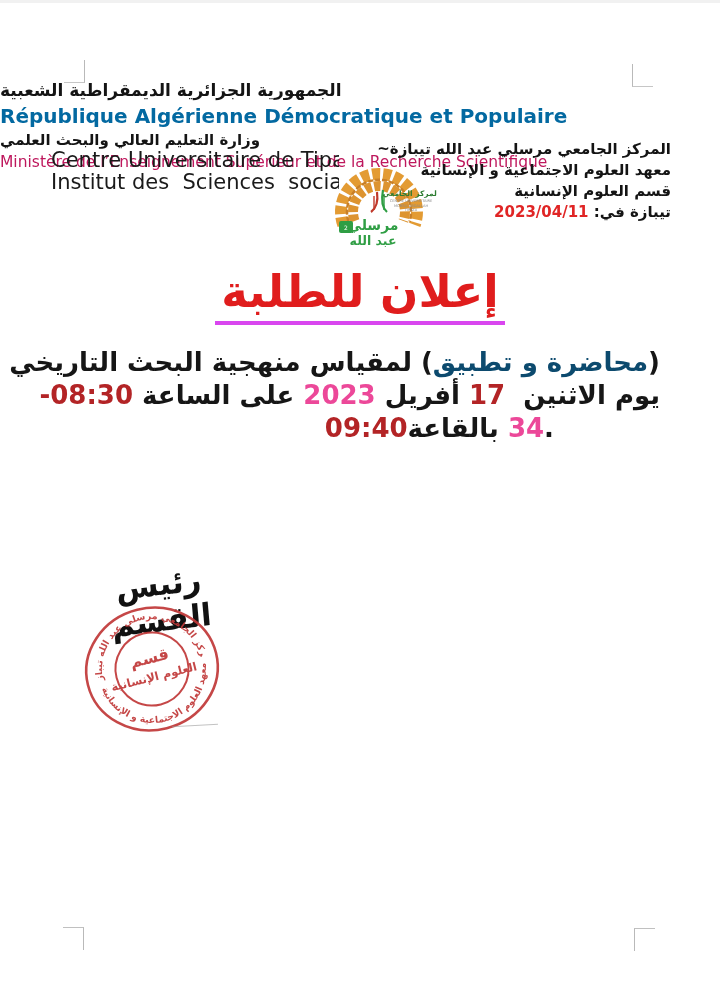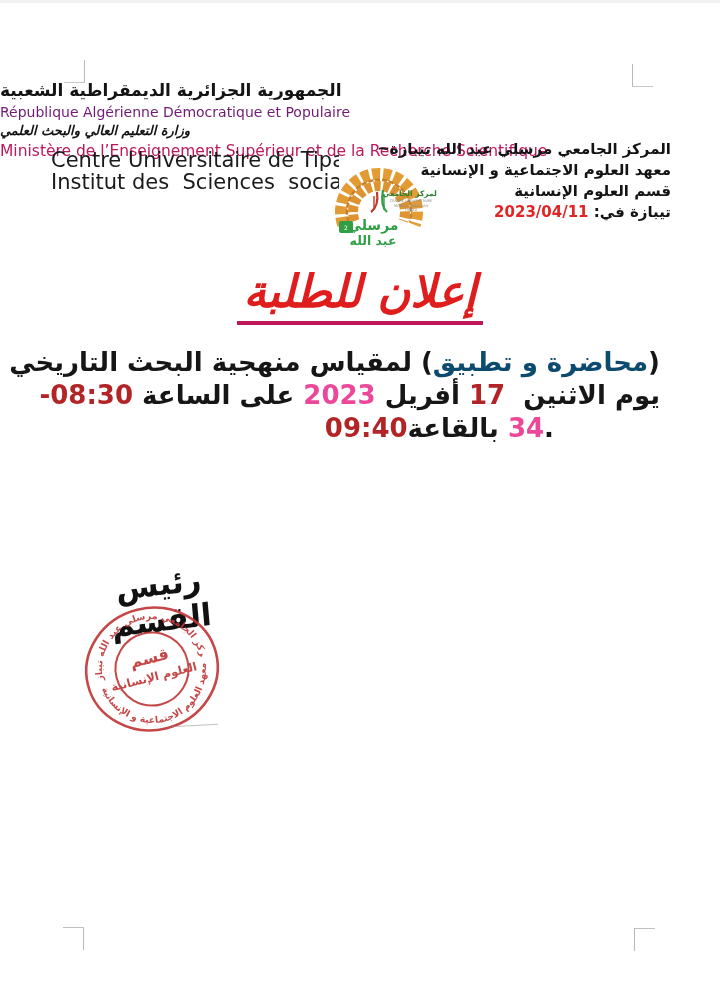--- a/index.html
+++ b/index.html
@@ -11,35 +11,35 @@
   
   .mark{position:absolute;width:20px;height:22px;}
   .mark-tl{left:64px;top:60px;border-right:1px solid #b9b9b9;border-bottom:1px solid #c6c6c6;}
   .mark-tr{left:632px;top:64px;border-left:1px solid #b9b9b9;border-bottom:1px solid #c6c6c6;}
   .mark-bl{left:63px;top:927px;border-top:1px solid #c0c0c0;border-right:1px solid #b9b9b9;}
   .mark-br{left:634px;top:928px;border-top:1px solid #c0c0c0;border-left:1px solid #b9b9b9;}
 
   
   .center-head{position:absolute;top:80px;left:0;right:0;text-align:left;color:#141414;}
   .h-ar1{font-size:17px;font-weight:bold;}
-  .h-fr1{font-size:14px;font-weight:400;margin-top:4px;color:#701a75;}
-  .h-ar2{font-size:13px;font-weight:bold;margin-top:3px;font-style:italic;}
+  .h-fr1{font-size:20px;font-weight:700;margin-top:4px;color:#0369a1;}
+  .h-ar2{font-size:15px;font-weight:bold;margin-top:3px;}
   .h-fr2{font-size:15.5px;font-weight:500;margin-top:4px;color:#be185d;}
 
   .inst-fr{position:absolute;left:51px;top:149px;font-size:21px;font-weight:500;
     color:#1a1a1a;line-height:22px;width:288px;white-space:nowrap;overflow:hidden;}
   .inst-ar{position:absolute;right:49px;top:139px;direction:rtl;
     font-size:15px;font-weight:bold;color:#141414;line-height:21px;}
   .date-red{color:#e02525;}
 
   .logo{position:absolute;left:333px;top:160px;}
 
   .title-wrap{position:absolute;top:266px;left:0;right:0;text-align:center;direction:rtl;}
   .title{display:inline-block;font-size:45px;font-weight:bold;color:#e01d1d;
-    border-bottom:4px solid #be185d;padding:0 6px 3px 6px;line-height:1.15;font-style:italic;}
+    border-bottom:4px solid #d946ef;padding:0 6px 3px 6px;line-height:1.15;}
 
   .body-text{position:absolute;left:60px;top:346px;width:600px;direction:rtl;
     text-align:center;font-size:26px;font-weight:bold;color:#161616;line-height:33px;}
   .body-line{white-space:nowrap;}
   .line5{direction:ltr;text-align:right;padding-right:106px;}
   .hl{color:#0c4a6e;}
   .num-dark{color:#b32426;}
   .num-bright{color:#ec4899;}
 
   .signature{position:absolute;left:72px;top:566px;width:176px;direction:rtl;text-align:center;

